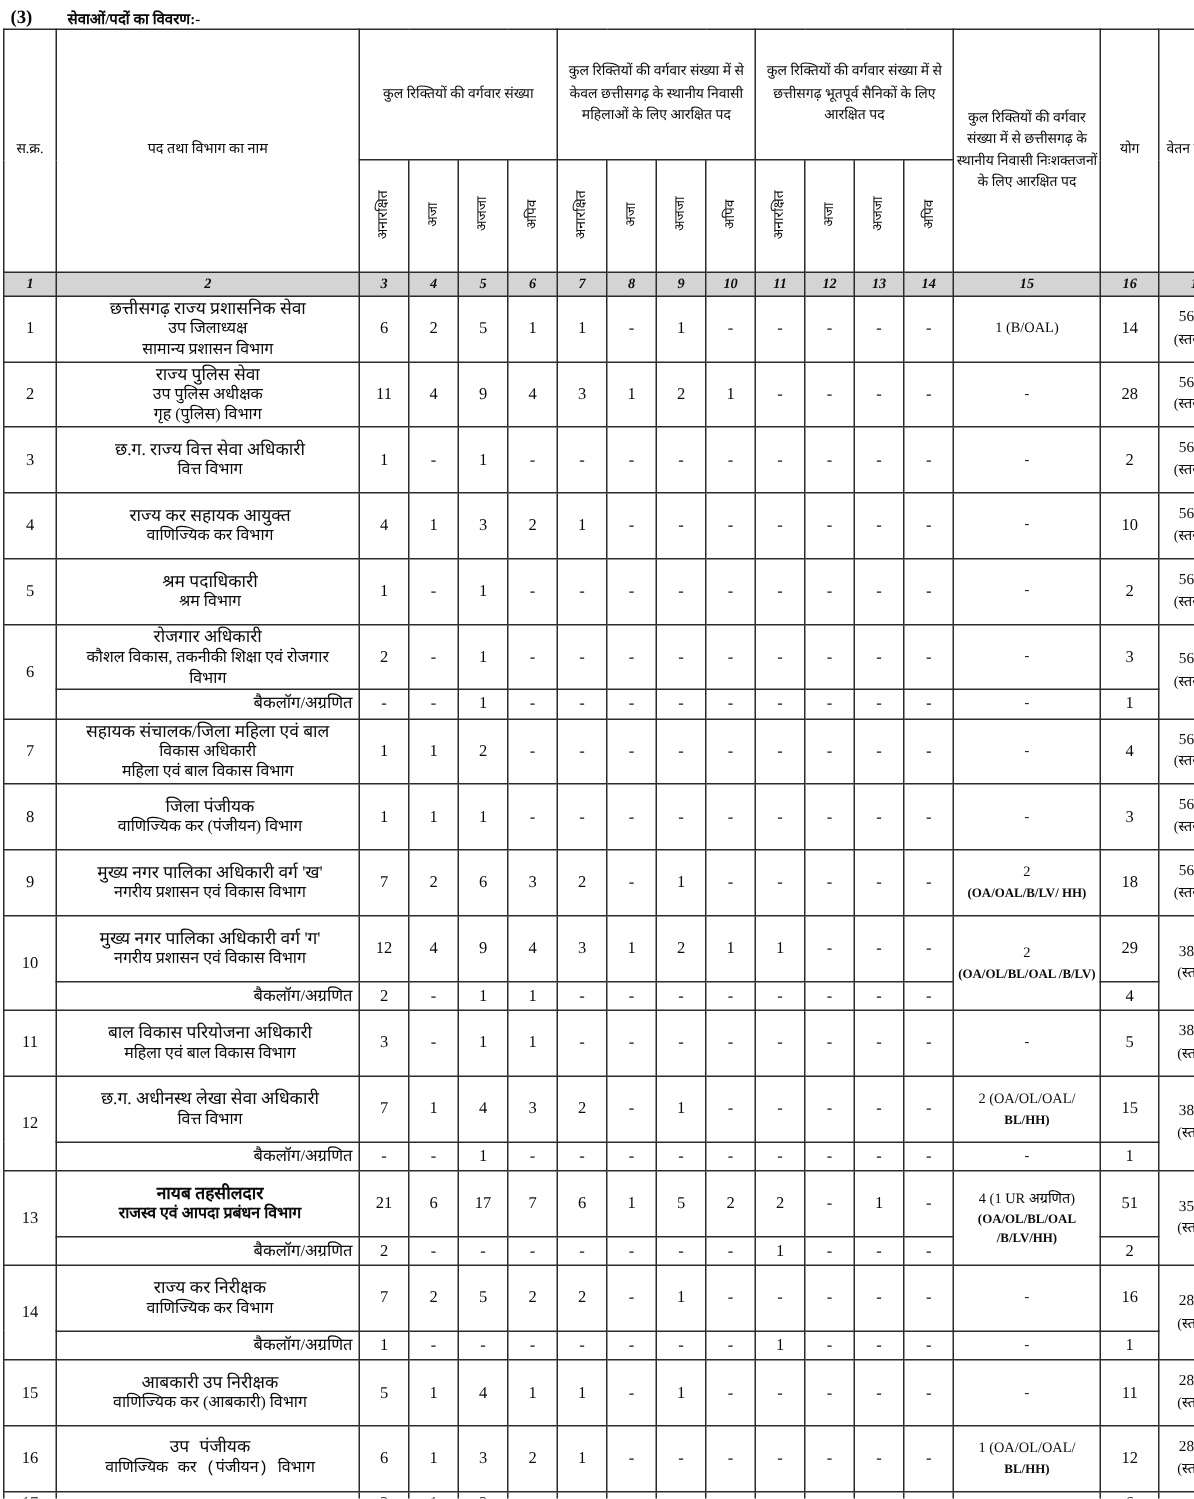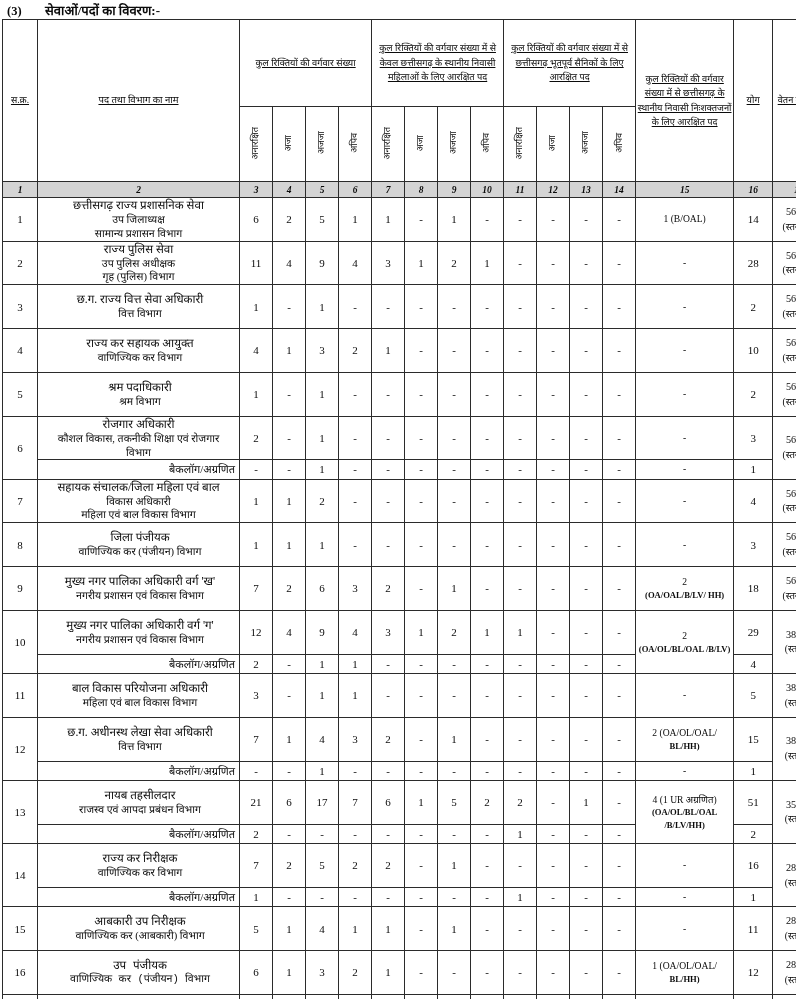--- a/index.html
+++ b/index.html
@@ -11,40 +11,39 @@
   }
   .page{width:796px;height:999px;position:relative;box-sizing:border-box;}
 
   
   .title-row{
     display:flex;align-items:flex-end;
     height:19px;padding-left:7px;
     font-weight:bold;font-size:12.5px;
   }
   .title-num{width:38px;}
-  .title-text{font-size:13px;}
+  .title-text{font-size:10px;}
 
   
   table.main{
     border-collapse:collapse;
     width:792px;
     margin-left:2px;
     table-layout:fixed;
   }
   table.main td,table.main th{
     border:1px solid #2b2b2b;
     padding:0;
     vertical-align:middle;
     text-align:center;
     font-weight:normal;
   }
   .hcell{
     font-size:9.3px;font-weight:bold;line-height:1.55;
     padding:3px 2px;
-    text-decoration:underline;
   }
   .hcell.big{font-size:9.6px;}
   .vcell{
     font-size:9.2px;font-weight:bold;
     white-space:nowrap;
     height:74px;
   }
   .vcell span{
     display:inline-block;
     writing-mode:vertical-rl;
@@ -532,21 +531,21 @@
           <td class="num">-</td>
           <td class="num">-</td>
           <td class="num">-</td>
           <td class="c15">
             <div>-</div>
           </td>
           <td class="c16">1</td>
         </tr>
         <tr>
           <td class="sno" rowspan="2">13</td>
-          <td class="dept" style="padding: 7px 4px 7px 7px;">
+          <td class="dept" style="padding: 7px 4px 7px 7px; font-weight: bold;">
             <div class="l1">नायब तहसीलदार</div>
             <div class="l2">राजस्व एवं आपदा प्रबंधन विभाग</div>
           </td>
           <td class="num">21</td>
           <td class="num">6</td>
           <td class="num">17</td>
           <td class="num">7</td>
           <td class="num">6</td>
           <td class="num">1</td>
           <td class="num">5</td>

